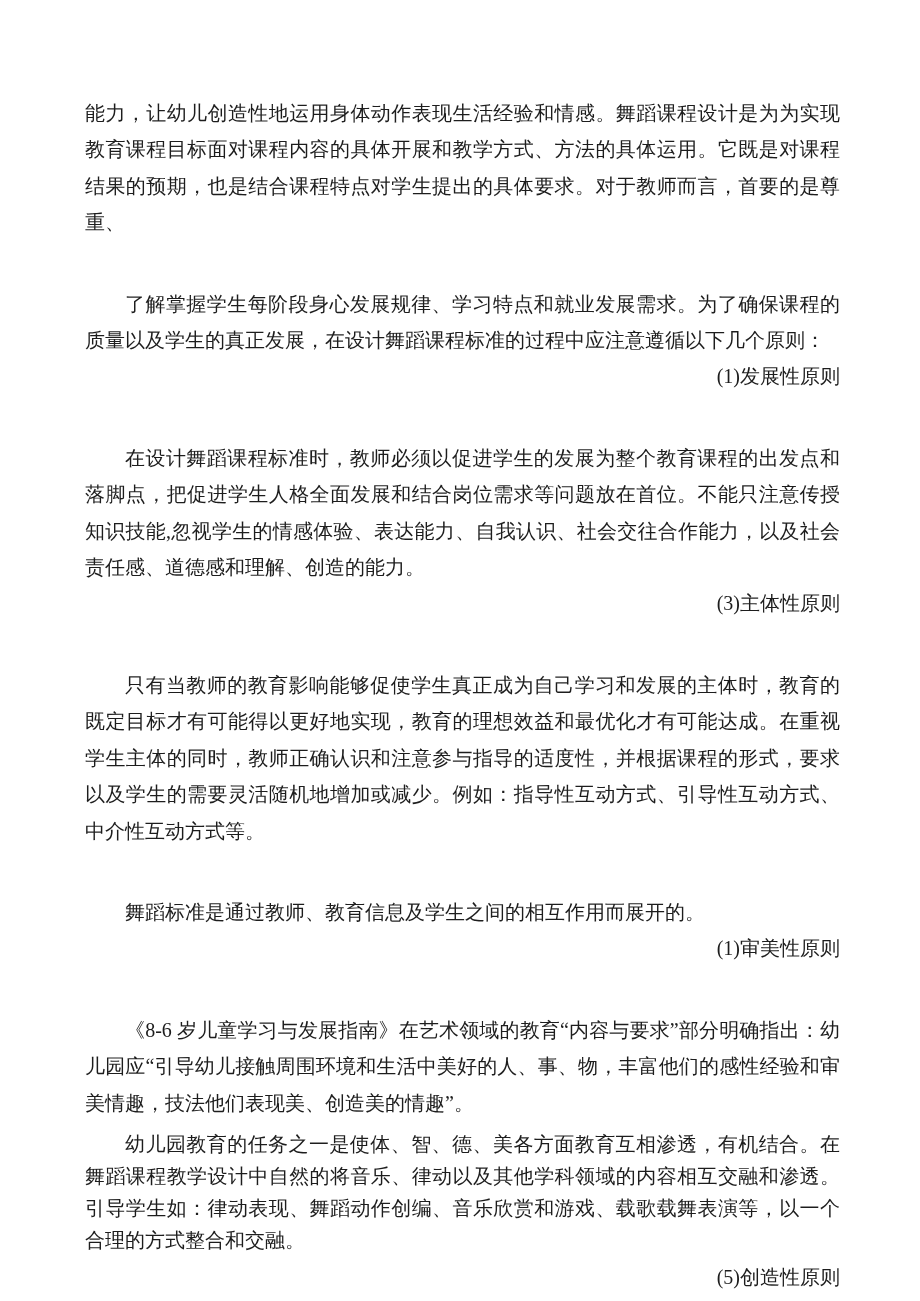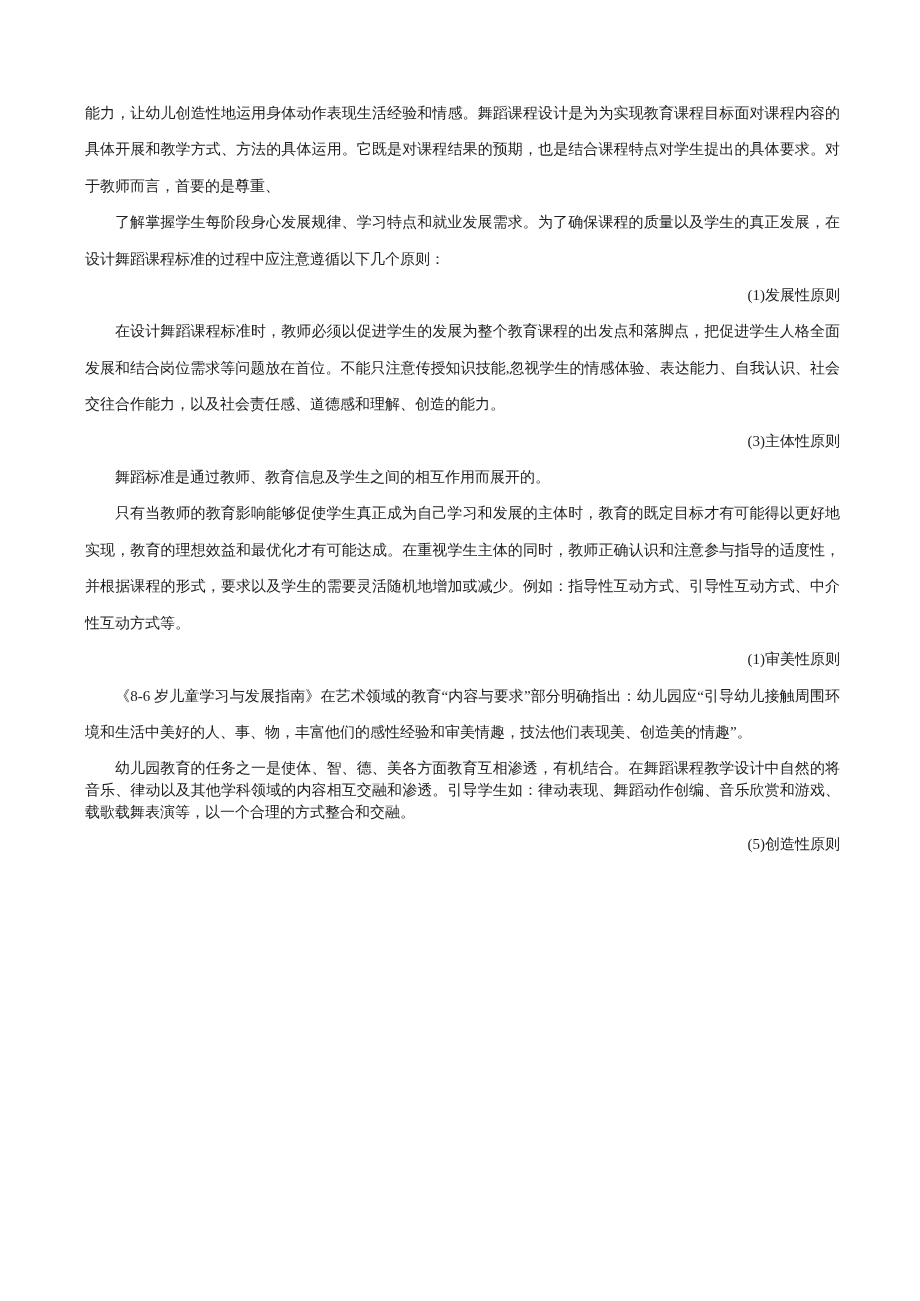--- a/index.html
+++ b/index.html
@@ -9,51 +9,52 @@
   }
   .doc-page {
     position: relative;
     width: 920px;
     height: 1301px;
     background: #ffffff;
     box-sizing: border-box;
     padding: 95px 80px 0 85px;
     overflow: hidden;
     font-family: "Liberation Serif", "DejaVu Serif", serif;
-    font-size: 15px;
+    font-size: 20px;
     color: #1d1d1d;
   }
   .doc-page p {
     margin: 0;
     line-height: 36.4px;
     text-align: justify;
     text-justify: inter-ideograph;
     word-break: break-all;
   }
   .doc-page p.indent {
     text-indent: 2em;
+    margin-top: 45px;
   }
   .doc-page p.heading {
     text-indent: 2.3em;
     text-align: right;
   }
   .doc-page p.tight {
-    line-height: 22px;
+    line-height: 32px;
     margin-top: 7px;
     margin-bottom: 3px;
   }
 </style>
 </head>
 <body>
 
 <div class="doc-page">
   <p class="body">能力，让幼儿创造性地运用身体动作表现生活经验和情感。舞蹈课程设计是为为实现教育课程目标面对课程内容的具体开展和教学方式、方法的具体运用。它既是对课程结果的预期，也是结合课程特点对学生提出的具体要求。对于教师而言，首要的是尊重、</p>
   <p class="indent">了解掌握学生每阶段身心发展规律、学习特点和就业发展需求。为了确保课程的质量以及学生的真正发展，在设计舞蹈课程标准的过程中应注意遵循以下几个原则：</p>
   <p class="heading">(1)发展性原则</p>
   <p class="indent">在设计舞蹈课程标准时，教师必须以促进学生的发展为整个教育课程的出发点和落脚点，把促进学生人格全面发展和结合岗位需求等问题放在首位。不能只注意传授知识技能,忽视学生的情感体验、表达能力、自我认识、社会交往合作能力，以及社会责任感、道德感和理解、创造的能力。</p>
   <p class="heading">(3)主体性原则</p>
+  <p class="indent">只有当教师的教育影响能够促使学生真正成为自己学习和发展的主体时，教育的既定目标才有可能得以更好地实现，教育的理想效益和最优化才有可能达成。在重视学生主体的同时，教师正确认识和注意参与指导的适度性，并根据课程的形式，要求以及学生的需要灵活随机地增加或减少。例如：指导性互动方式、引导性互动方式、中介性互动方式等。</p>
   <p class="indent">舞蹈标准是通过教师、教育信息及学生之间的相互作用而展开的。</p>
-  <p class="indent">只有当教师的教育影响能够促使学生真正成为自己学习和发展的主体时，教育的既定目标才有可能得以更好地实现，教育的理想效益和最优化才有可能达成。在重视学生主体的同时，教师正确认识和注意参与指导的适度性，并根据课程的形式，要求以及学生的需要灵活随机地增加或减少。例如：指导性互动方式、引导性互动方式、中介性互动方式等。</p>
   <p class="heading">(1)审美性原则</p>
   <p class="indent">《8-6 岁儿童学习与发展指南》在艺术领域的教育“内容与要求”部分明确指出：幼儿园应“引导幼儿接触周围环境和生活中美好的人、事、物，丰富他们的感性经验和审美情趣，技法他们表现美、创造美的情趣”。</p>
   <p class="indent tight">幼儿园教育的任务之一是使体、智、德、美各方面教育互相渗透，有机结合。在舞蹈课程教学设计中自然的将音乐、律动以及其他学科领域的内容相互交融和渗透。引导学生如：律动表现、舞蹈动作创编、音乐欣赏和游戏、载歌载舞表演等，以一个合理的方式整合和交融。</p>
   <p class="heading">(5)创造性原则</p>
 </div>
 
 </body></html>

